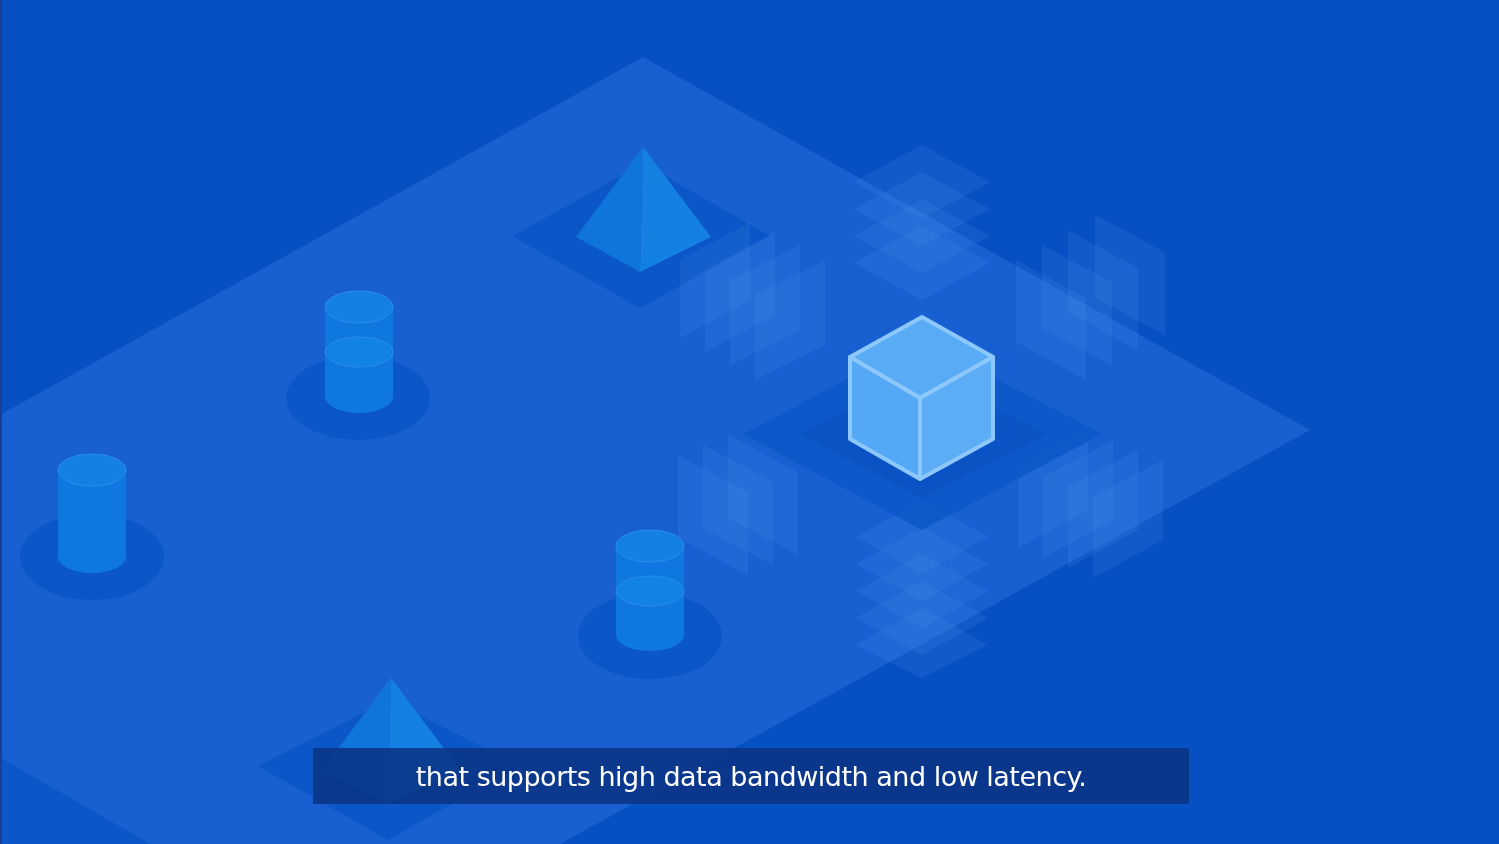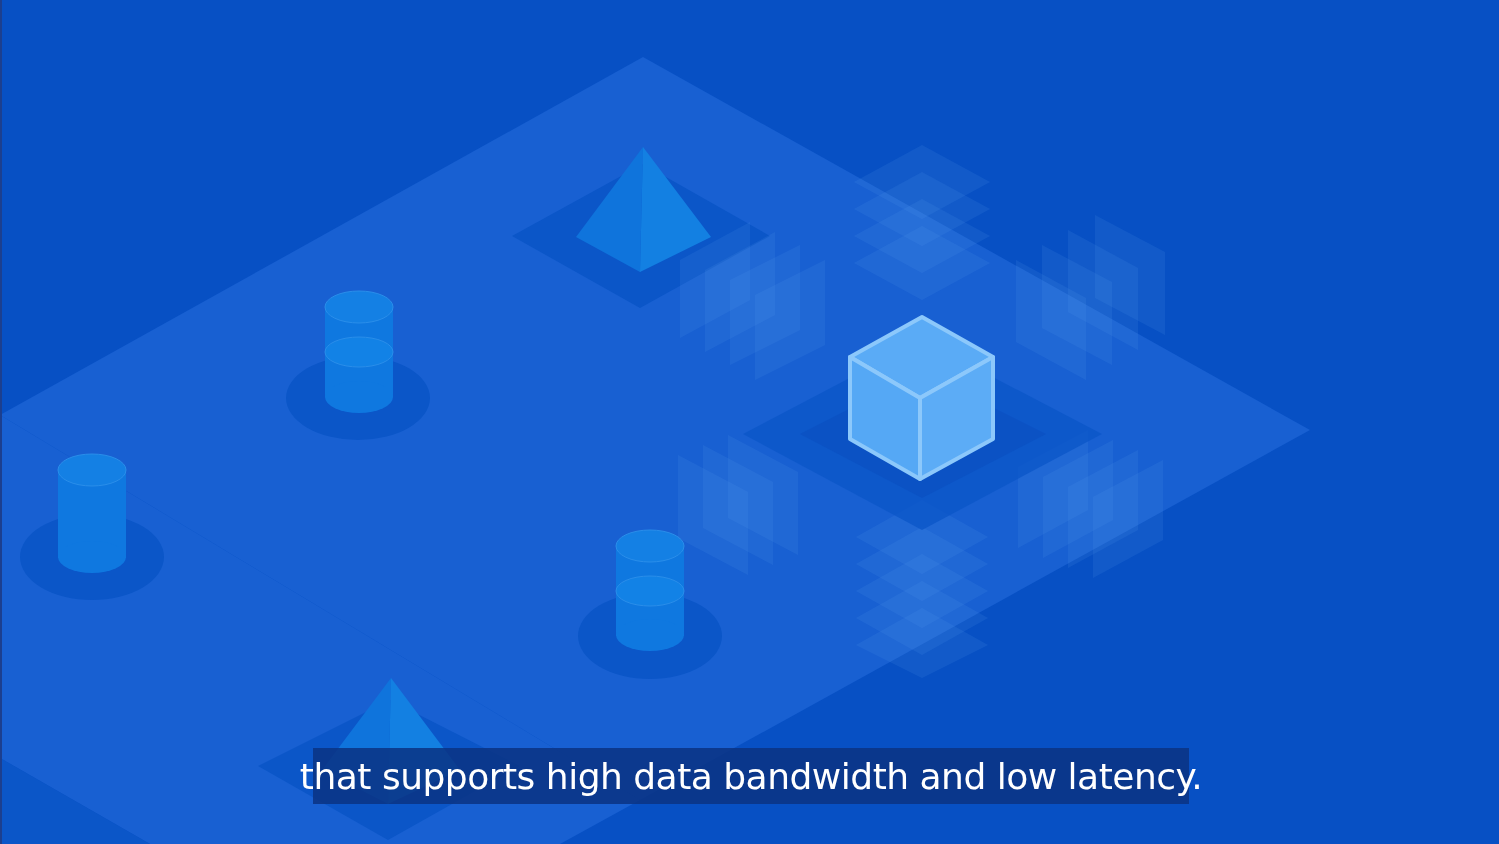--- a/index.html
+++ b/index.html
@@ -35,21 +35,21 @@
       width: 876px;
       height: 56px;
       background: rgba(10, 50, 130, 0.85);
       display: flex;
       align-items: center;
       justify-content: center;
     }
     .caption-text {
       color: #ffffff;
       font-family: "DejaVu Sans", sans-serif;
-      font-size: 36px;
+      font-size: 27px;
       letter-spacing: -0.5px;
       white-space: nowrap;
     }
   </style>
 </head>
 <body>
 
 <div class="stage">
   <svg class="scene" width="1499" height="844" viewBox="0 0 1499 844">
 

